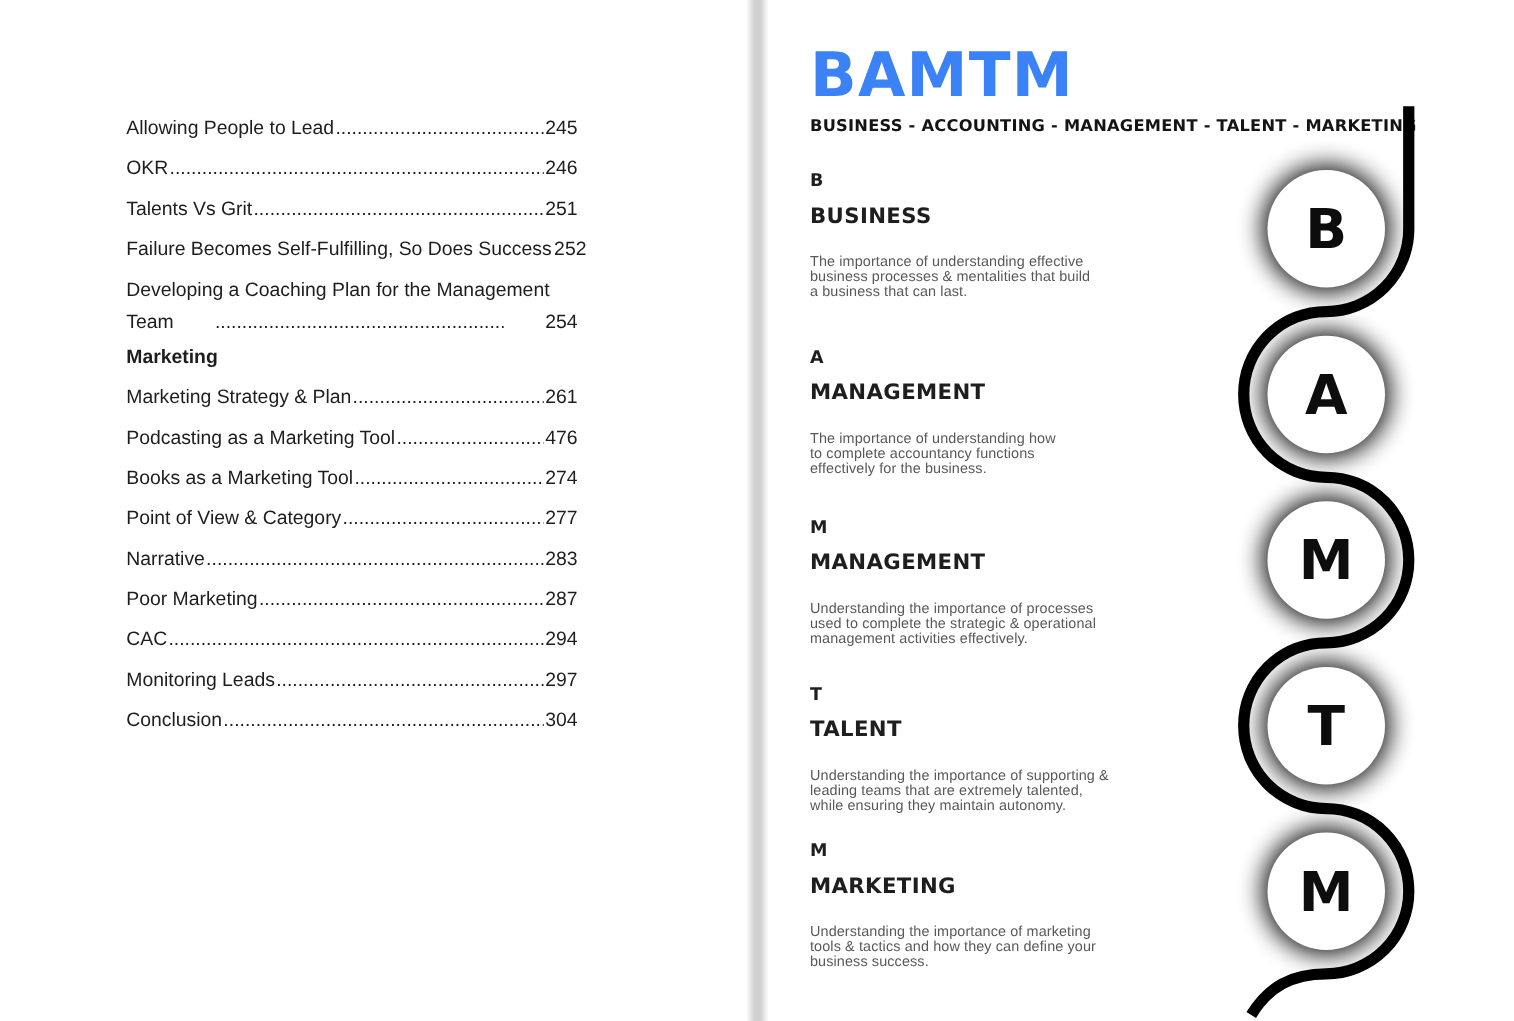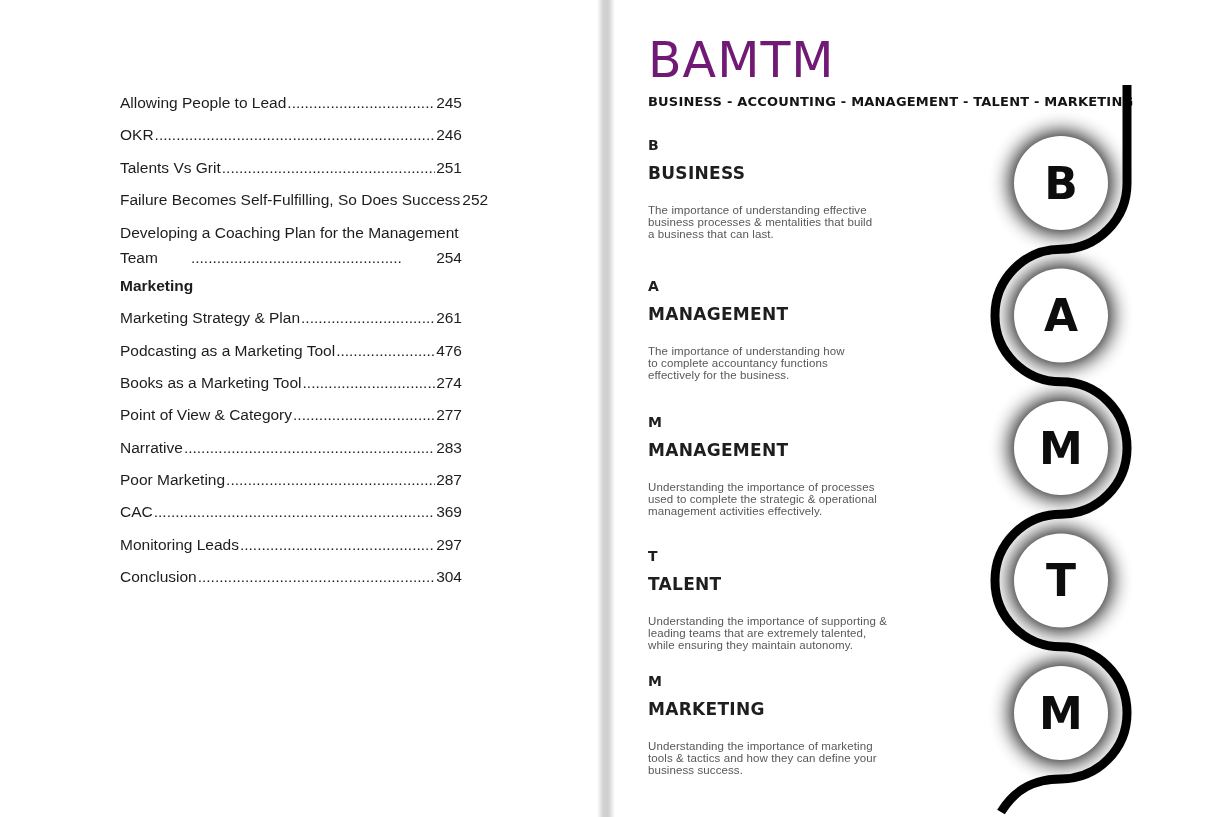--- a/index.html
+++ b/index.html
@@ -17,40 +17,40 @@
   }
   .page-right{left:615px;width:596px;}
 
   
   .toc{
     position:absolute;left:101px;top:87px;width:361px;
     color:#1d1d1f;font-size:15.5px;
   }
   .toc-row{
     display:flex;align-items:flex-end;
-    height:32.3px;line-height:32.3px;white-space:nowrap;margin-left:19px;
+    height:32.3px;line-height:32.3px;white-space:nowrap;
   }
   .toc-row .t{flex:0 0 auto;}
   .leader{
     flex:1 1 0;min-width:0;overflow:hidden;margin:0 1px;
   }
   .leader::after{
     content:"......................................................................................................................................................";
   }
   .n{flex:0 0 auto;}
   .toc-header{font-weight:700;}
   .two-line{height:54px;}
   .two-line .l1{line-height:25px;padding-top:4px;white-space:nowrap;}
   .two-line .l2{display:flex;align-items:baseline;line-height:25px;white-space:nowrap;gap:32px;}
 
   
   .brand{
     position:absolute;left:33px;top:36px;margin:0;
-    font-family:"DejaVu Sans",sans-serif;font-weight:400;
-    font-size:49px;line-height:50px;letter-spacing:1px;color:#701a75;
+    font-family:"DejaVu Sans",sans-serif;font-weight:700;
+    font-size:49px;line-height:50px;letter-spacing:1px;color:#3b82f6;
   }
   .tagline{
     position:absolute;left:33px;top:95px;
     font-family:"DejaVu Sans",sans-serif;font-weight:700;
     font-size:13px;line-height:14px;letter-spacing:.2px;color:#141414;
     white-space:nowrap;
   }
   .section{position:absolute;left:33px;width:310px;}
   .initial{
     font-family:"DejaVu Sans",sans-serif;font-weight:700;
@@ -149,21 +149,21 @@
 
       <div class="toc-row">
         <span class="t">Poor Marketing</span>
         <span class="leader"></span>
         <span class="n">287</span>
       </div>
 
       <div class="toc-row">
         <span class="t">CAC</span>
         <span class="leader"></span>
-        <span class="n">369</span>
+        <span class="n">294</span>
       </div>
 
       <div class="toc-row">
         <span class="t">Monitoring Leads</span>
         <span class="leader"></span>
         <span class="n">297</span>
       </div>
 
 
       <div class="toc-row">

